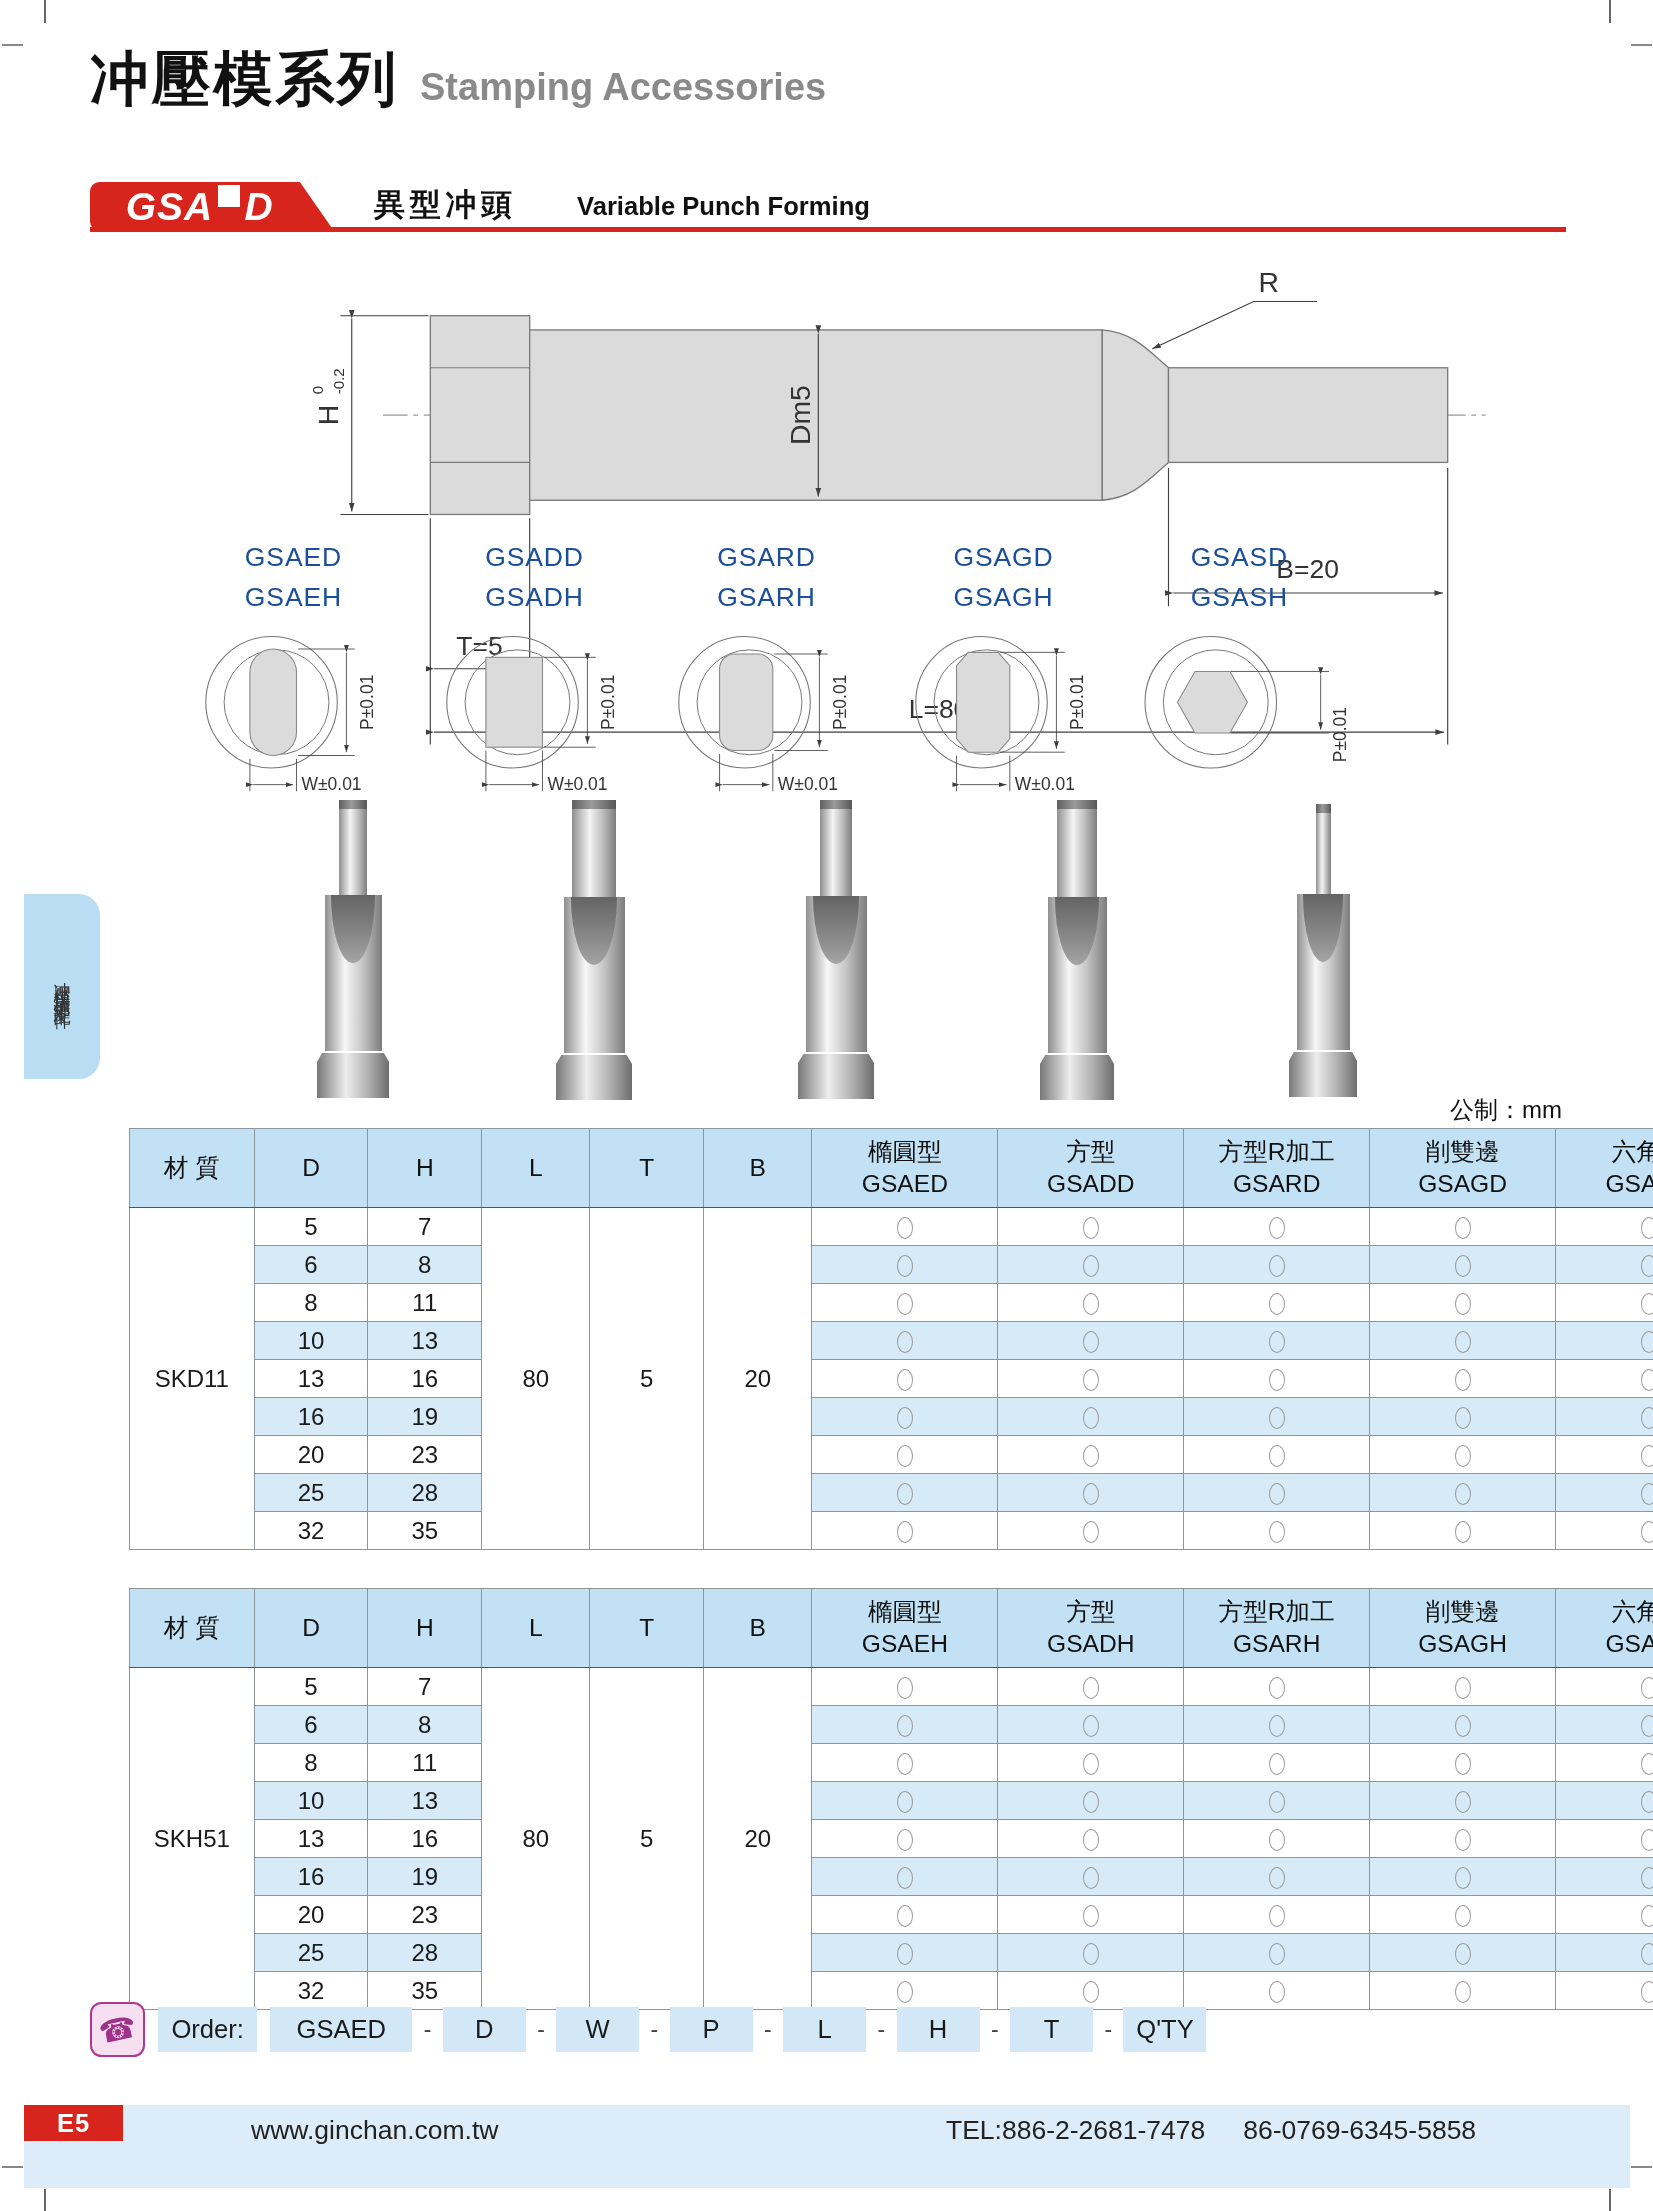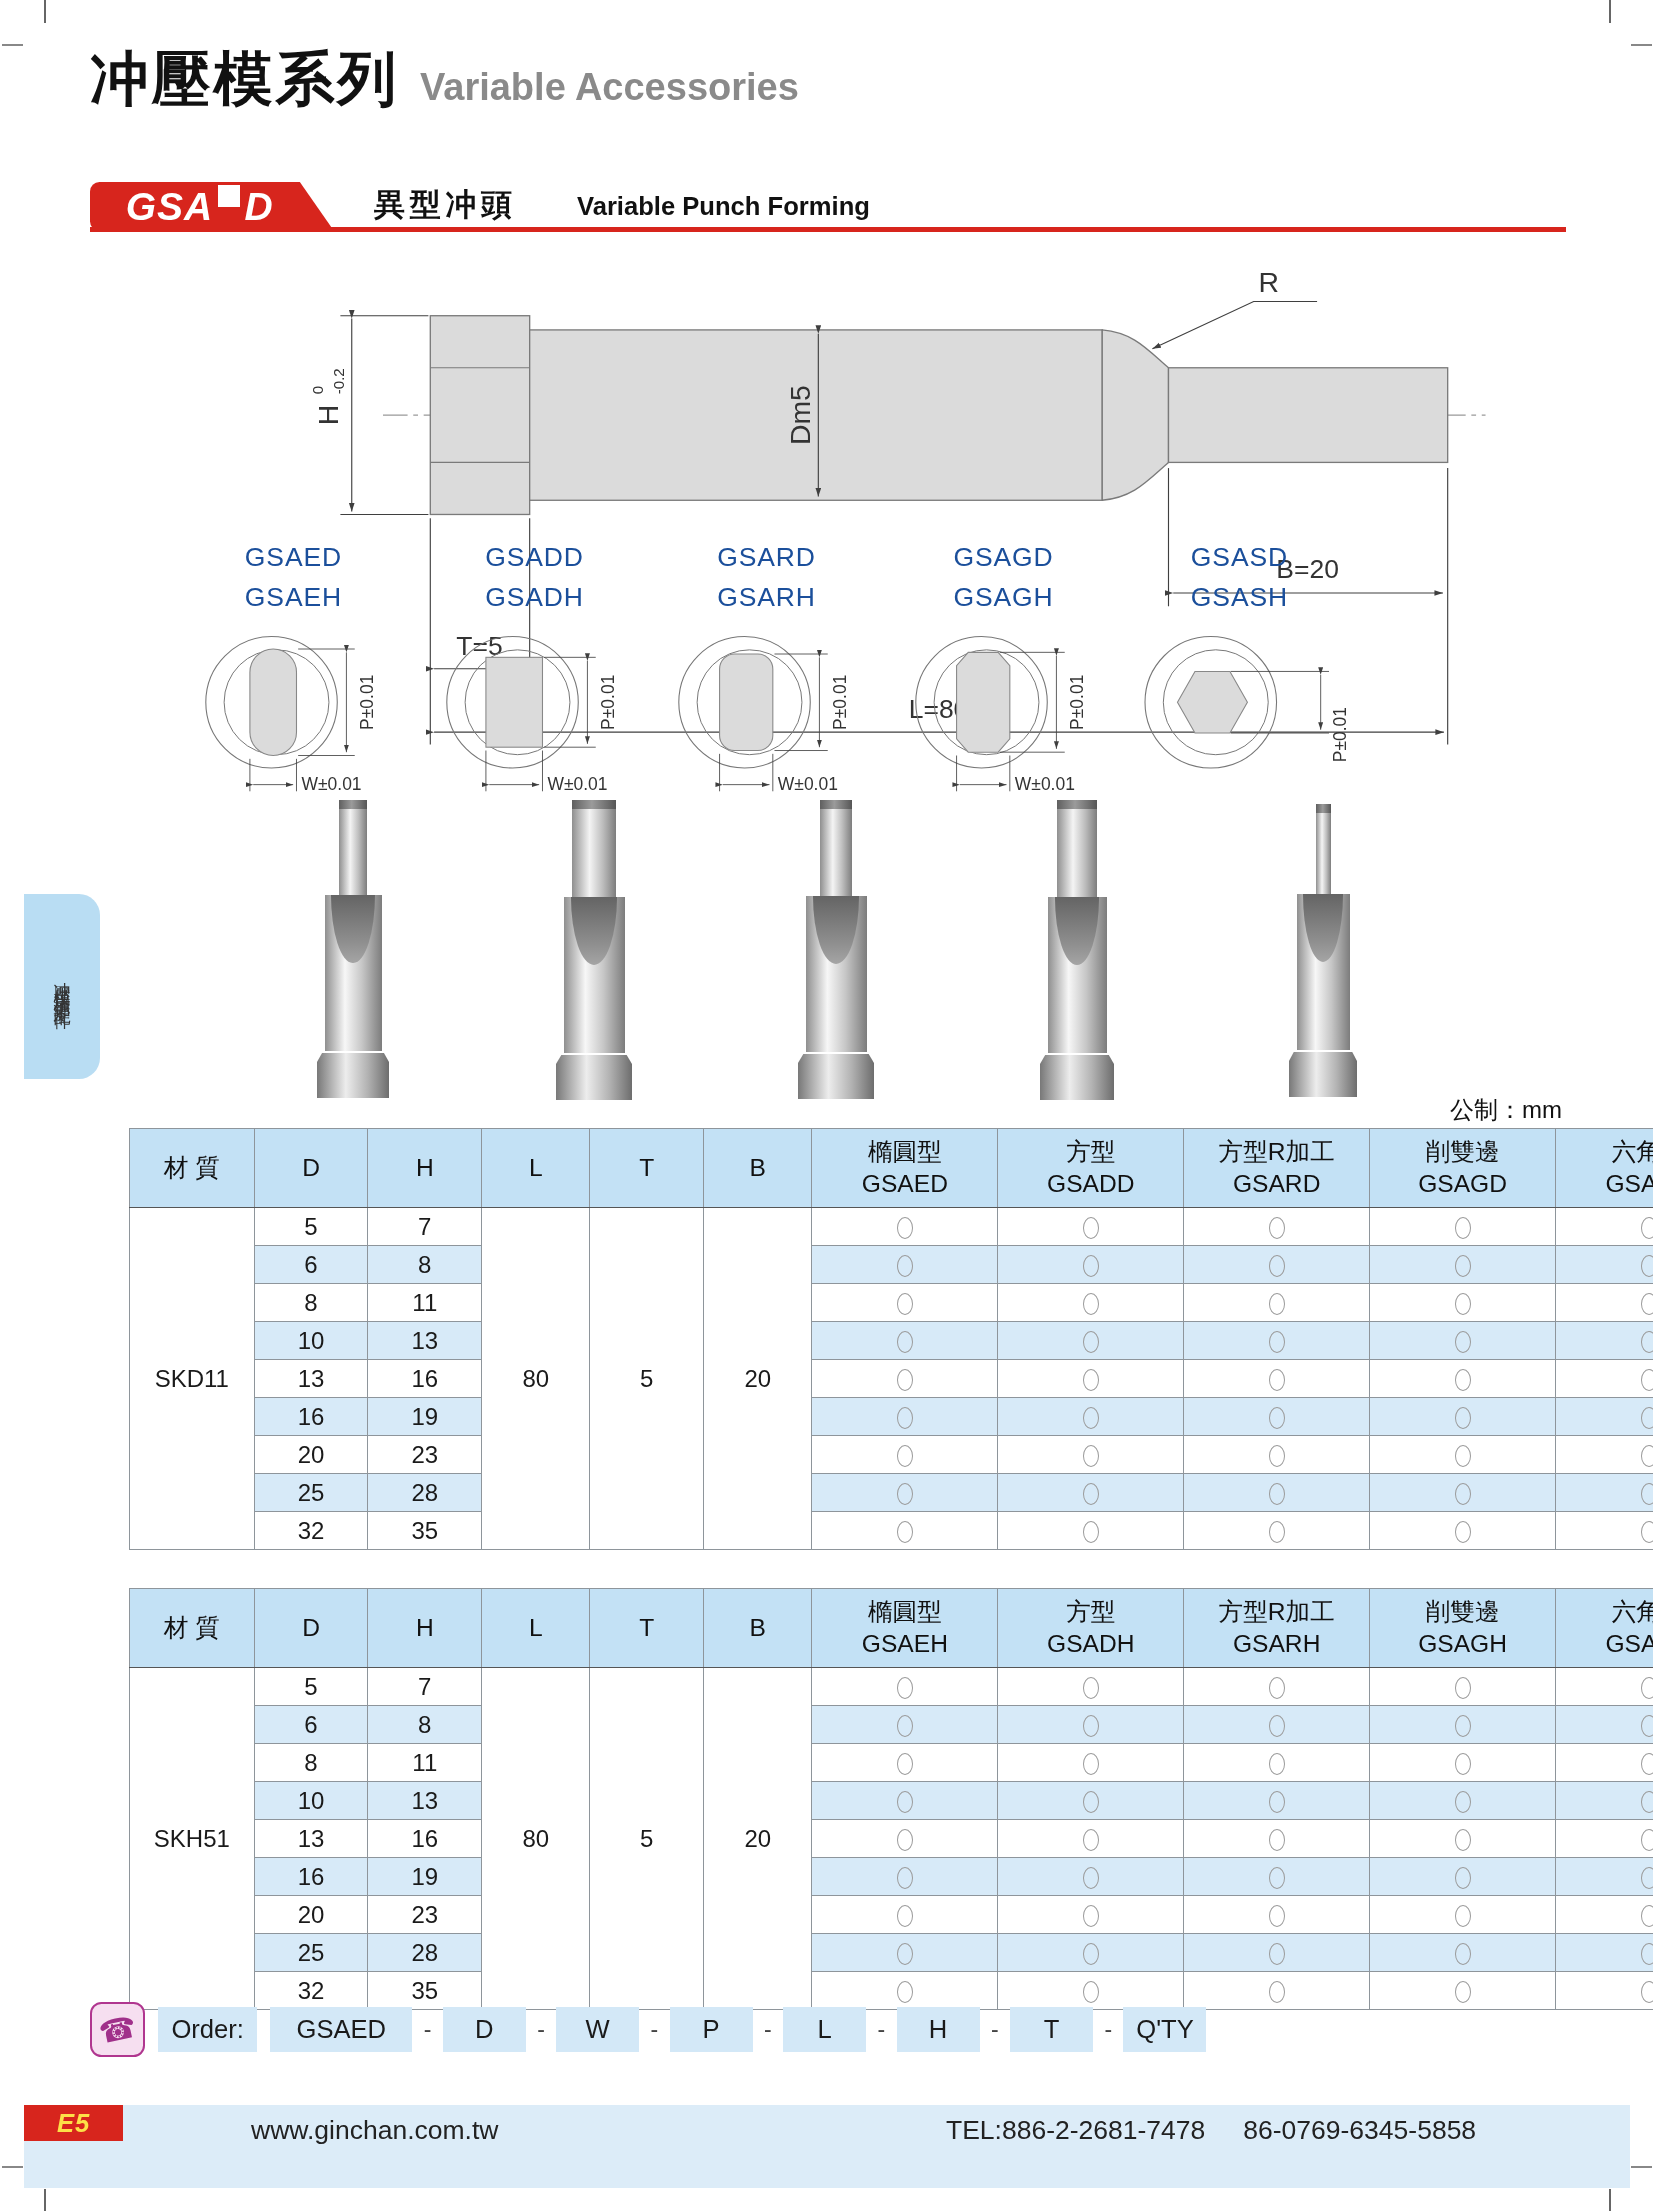--- a/index.html
+++ b/index.html
@@ -73,21 +73,21 @@
 
   
   .sidebar{left:24px;top:894px;width:76px;height:185px;background:#b9ddf3;
            border-radius:0 21px 21px 0;display:flex;align-items:center;justify-content:center;}
   .sidebar span{writing-mode:vertical-rl;font-size:17px;letter-spacing:3.8px;color:#333;}
 
   
   .footer-bar{left:24px;top:2105px;width:1606px;height:83px;background:#dcecf8;}
   .footer-red{left:24px;top:2105px;width:99px;height:36px;background:var(--red);
               display:flex;align-items:center;justify-content:center;}
-  .footer-red span{color:#fde047;font-size:25.6px;font-weight:bold;letter-spacing:0.9px;font-style:italic;}
+  .footer-red span{color:#ffffff;font-size:25.6px;font-weight:bold;letter-spacing:0.9px;}
   .footer-web{left:251px;top:2115px;font-size:26.5px;color:#222;}
   .footer-tel{left:946px;top:2115px;font-size:26.5px;color:#222;display:flex;gap:38px;}
 
   :root{--red:#d7251d;}
 </style>
 </head>
 <body>
 
 <svg width="0" height="0" style="position:absolute">
   <defs>
@@ -101,21 +101,21 @@
 <div class="mark-h" style="left:1.9px;top:44px;"></div>
 <div class="mark-v" style="left:1609px;top:0;"></div>
 <div class="mark-h" style="left:1631px;top:44px;"></div>
 <div class="mark-v" style="left:44px;top:2189px;"></div>
 <div class="mark-h" style="left:1.9px;top:2166px;"></div>
 <div class="mark-v" style="left:1609px;top:2189px;"></div>
 <div class="mark-h" style="left:1631px;top:2166px;"></div>
 
 <div class="abs title-row">
   <span class="title-zh">冲壓模系列</span>
-  <span class="title-en">Variable Accessories</span>
+  <span class="title-en">Stamping Accessories</span>
 </div>
 
 <div class="abs badge">
   <span class="badge-text">
     <span>GSA</span>
     <span class="sq"></span>
     <span>D</span>
   </span>
 </div>
 <div class="abs sub-zh">異型冲頭</div>

